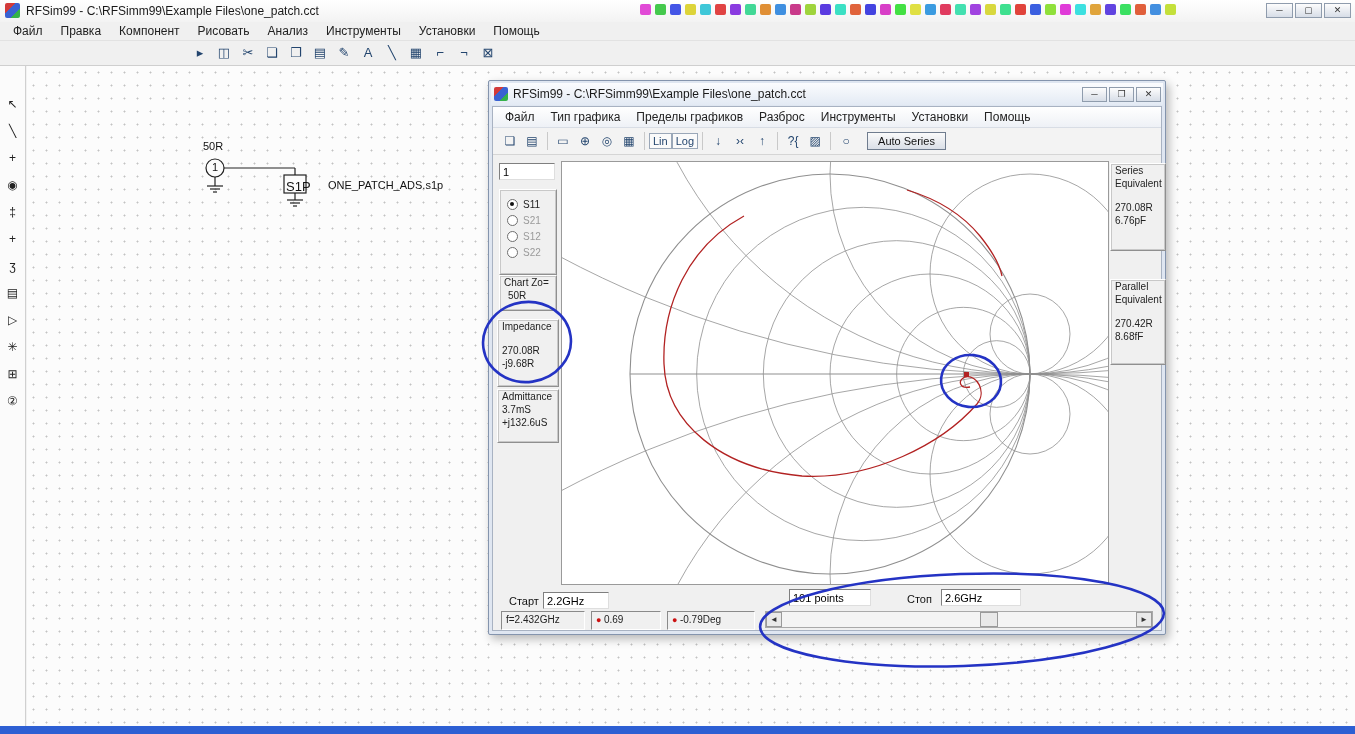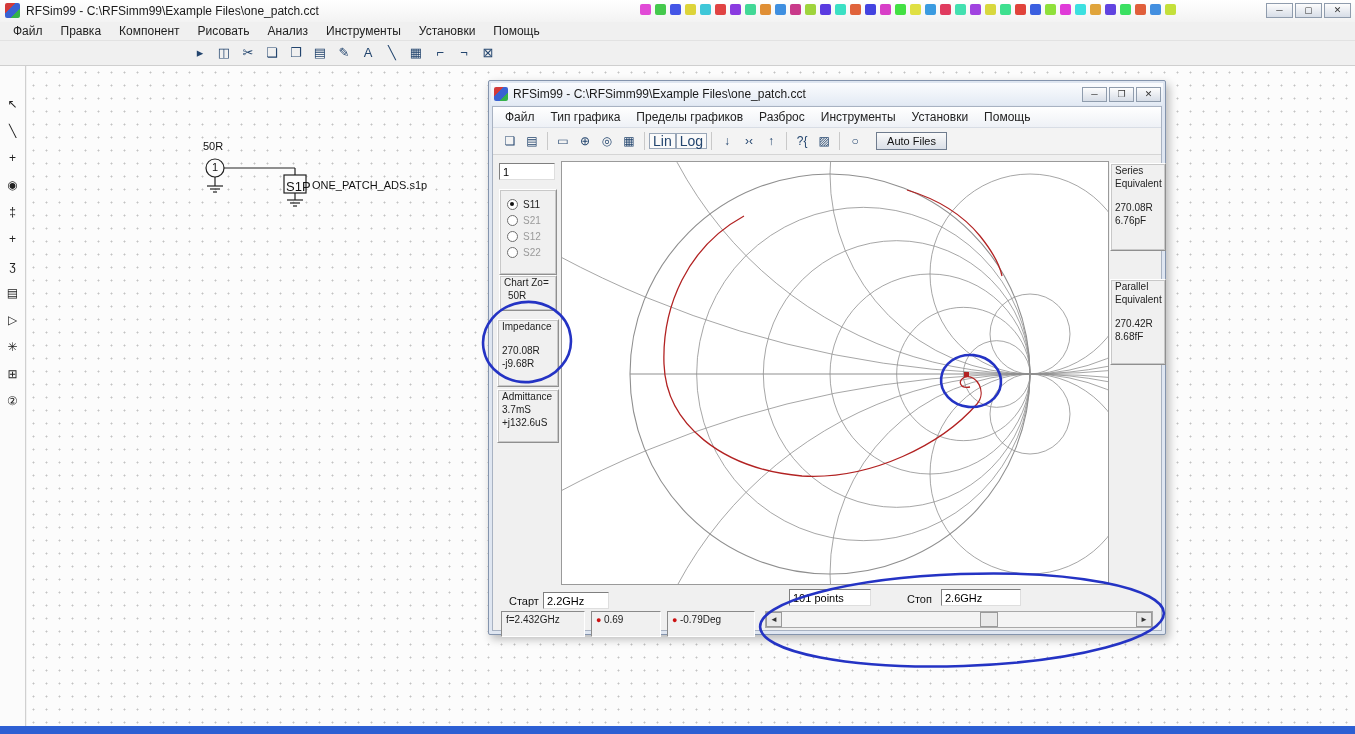--- a/index.html
+++ b/index.html
@@ -31,39 +31,39 @@
   .child-titlebar{height:22px;display:flex;align-items:center;background:linear-gradient(#fbfcfe,#e3eaf4);}
   .child-app-icon{width:14px;height:14px;margin:0 5px 0 3px;border-radius:2px;background:linear-gradient(135deg,#d23a3a 0 35%,#3a62d2 35% 70%,#35b24a 70%);}
   .child-title-text{font-size:12px;color:#1a1a1a;flex:1;white-space:nowrap;overflow:hidden;}
   .child-btns{display:flex;gap:2px;margin-right:2px;}
   .cw-btn{width:25px;height:15px;border:1px solid #8f9cad;background:linear-gradient(#fdfdfd,#d7dde7);font-size:9px;line-height:13px;text-align:center;color:#333;box-sizing:border-box;}
   .child-body{position:absolute;left:3px;top:25px;right:3px;bottom:3px;background:#f0f0f0;border:1px solid #a8b2c2;}
   .child-menubar{height:20px;background:linear-gradient(#ffffff,#eef1f6);border-bottom:1px solid #d8dde5;display:flex;align-items:center;padding-left:4px;}
   .child-menubar span{padding:1px 8px;font-size:12px;color:#222;}
   .child-toolbar{height:26px;background:#f3f3f3;border-bottom:1px solid #d5d5d5;display:flex;align-items:center;padding-left:6px;}
   .ctbtn{min-width:20px;height:20px;margin:0 1px;text-align:center;line-height:20px;font-size:12px;color:#23456e;}
-  .chip{font-size:14px;border:1px solid #9aa7b8;background:#fafafa;padding:2px 3px;line-height:10px;color:#23456e;}
+  .chip{font-size:11px;border:1px solid #9aa7b8;background:#fafafa;padding:2px 3px;line-height:10px;color:#23456e;}
   .tb-sep{width:1px;height:18px;background:#c9c9c9;margin:0 4px;}
   .btn3d{margin-left:10px;padding:2px 10px;font-size:11px;border:1px solid #6f7c8e;background:linear-gradient(#fafafa,#dadfe7);color:#111;}
   .child-main{position:relative;height:481px;}
 
   
   .box3d{position:absolute;background:#f0f0f0;border:1px solid;border-color:#ffffff #8f8f8f #8f8f8f #ffffff;box-shadow:0 0 0 1px #c8c8c8 inset;font-size:10px;}
   .sunken{background:#fff;border:1px solid;border-color:#7f7f7f #dedede #dedede #7f7f7f;font-size:11px;padding:1px 3px;box-sizing:border-box;font-family:"Liberation Sans",sans-serif;}
   .radio-row{display:flex;align-items:center;gap:5px;height:16px;padding-left:7px;}
   .radio{width:9px;height:9px;border:1px solid #6f6f6f;border-radius:50%;background:#fff;position:relative;flex:0 0 auto;}
   .radio.checked::after{content:"";position:absolute;left:2px;top:2px;width:4px;height:4px;border-radius:50%;background:#111;}
   .dim{color:#9a9a9a;}
   .panel-line{padding:1px 4px;white-space:nowrap;}
 
   
   .chart-area{position:absolute;left:68px;top:6px;width:548px;height:424px;background:#ffffff;border:1px solid #9a9a9a;box-sizing:border-box;overflow:hidden;}
 
   
-  .statusbox{position:absolute;height:26px;background:#f0f0f0;border:1px solid;border-color:#8a8a8a #ffffff #ffffff #8a8a8a;font-size:10px;line-height:15px;padding:0 4px;box-sizing:border-box;white-space:nowrap;}
+  .statusbox{position:absolute;height:19px;background:#f0f0f0;border:1px solid;border-color:#8a8a8a #ffffff #ffffff #8a8a8a;font-size:10px;line-height:15px;padding:0 4px;box-sizing:border-box;white-space:nowrap;}
   .led::before{content:"● ";color:#cc1111;font-size:9px;}
   .scrollbar{position:absolute;height:17px;background:#f4f4f4;border:1px solid #a9a9a9;box-sizing:border-box;display:flex;}
   .sb-btn{width:16px;height:15px;background:#e9e9e9;border:1px solid #9a9a9a;box-sizing:border-box;font-size:8px;line-height:13px;text-align:center;color:#333;flex:0 0 auto;}
   .sb-track{position:relative;flex:1;}
   .sb-thumb{position:absolute;left:198px;top:0;width:18px;height:15px;background:#e9e9e9;border:1px solid #9a9a9a;box-sizing:border-box;}
 
   .field-label{position:absolute;font-size:11px;color:#111;white-space:nowrap;}
   input.sunken{height:17px;}
 
   
@@ -177,21 +177,21 @@
       <rect x="104" y="45" width="22" height="18" fill="#fcfcfc"></rect>
       <line x1="115" y1="63" x2="115" y2="70"></line>
       <line x1="107" y1="70" x2="123" y2="70"></line>
       <line x1="110" y1="73" x2="120" y2="73"></line>
       <line x1="113" y1="76" x2="117" y2="76"></line>
     </g>
   </svg>
   <div class="schem-label" style="left:203px;top:140px;">50R</div>
   <div class="schem-label" style="left:212px;top:161px;">1</div>
   <div class="schem-label" style="left:286px;top:179px;font-size:13px;">S1P</div>
-  <div class="schem-label" style="left:312px;top:179px;">ONE_PATCH_ADS.s1p</div>
+  <div class="schem-label" style="left:328px;top:179px;">ONE_PATCH_ADS.s1p</div>
 
   <div class="child-window">
     <div class="child-titlebar">
       <div class="child-app-icon"></div>
       <div class="child-title-text">RFSim99 - C:\RFSimm99\Example Files\one_patch.cct</div>
       <div class="child-btns">
         <div class="cw-btn">─</div>
         <div class="cw-btn">❐</div>
         <div class="cw-btn">✕</div>
       </div>
@@ -219,21 +219,21 @@
           <span class="chip">Log</span>
           <span class="tb-sep"></span>
           <span class="ctbtn">↓</span>
           <span class="ctbtn">›‹</span>
           <span class="ctbtn">↑</span>
           <span class="tb-sep"></span>
           <span class="ctbtn">?{</span>
           <span class="ctbtn">▨</span>
           <span class="tb-sep"></span>
           <span class="ctbtn">○</span>
-          <button class="btn3d">Auto Files</button>
+          <button class="btn3d">Auto Series</button>
         </div>
 
       <div class="child-main">
 
         <input class="sunken" style="position: absolute; left: 6px; top: 8px; width: 56px;" value="1">
 
         <div class="box3d" style="left:6px;top:34px;width:56px;height:78px;padding-top:6px;">
           <div class="radio-row">
               <span class="radio checked"></span>
               <span>S11</span>

